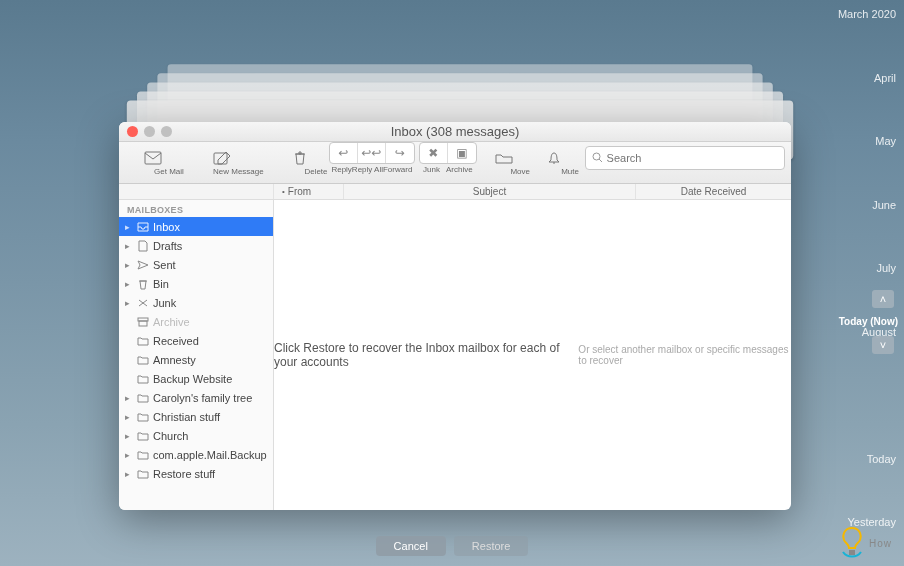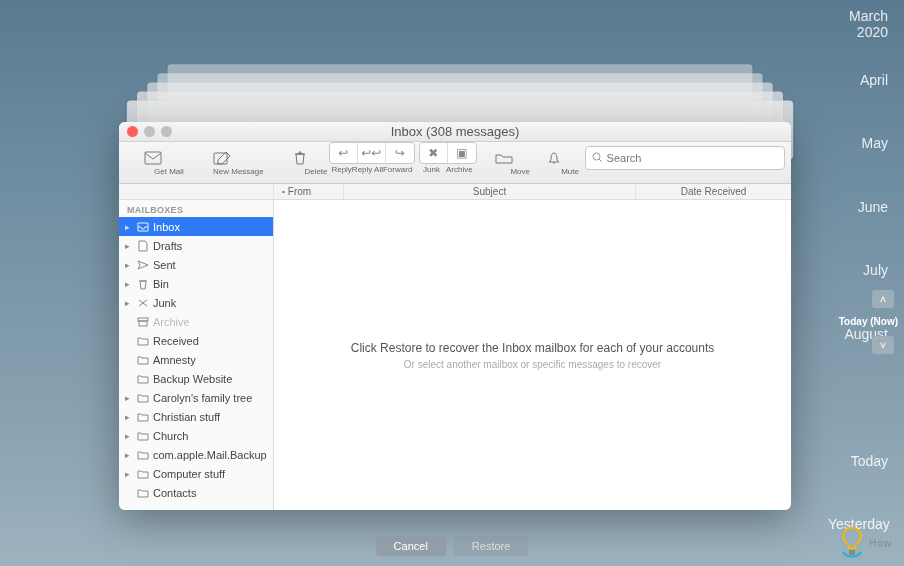--- a/index.html
+++ b/index.html
@@ -39,29 +39,29 @@
   .sb-item { display:flex; align-items:center; height:19px; padding:0 6px 0 6px; gap:3px; }
   .sb-item.selected { background:#2f7bf6; color:#fff; }
   .sb-item .disc { font-size:9px; color:#888; width:8px; display:inline-block; }
   .sb-item.selected .disc { color:#cfe0ff; }
   .sb-item .fic { width:14px; height:12px; display:flex; align-items:center; justify-content:center; color:#888; }
   .sb-item.selected .fic { color:#e8f0ff; }
   .sb-item.archive { color:#bbb; }
   .sb-item.nodisc .disc { visibility:hidden; }
 
   .content { flex:1; display:flex; flex-direction:column; position:relative; }
-  .msg-area { flex:1; display:flex; flex-direction:column; align-items:center; justify-content:center; gap:4px; }
+  .msg-area { flex:1; display:flex; flex-direction:row; align-items:center; justify-content:center; gap:4px; }
   .msg-area .big { font-size:12px; color:#555; }
   .msg-area .small { font-size:10px; color:#aaa; }
 
   .footer-btns { position:absolute; left:0; right:0; bottom:10px; display:flex; justify-content:center; gap:8px; }
   .footer-btns button { font-size:11px; padding:4px 18px; border-radius:4px; border:none; background:rgba(144,156,166,0.9); color:#fff; }
   .footer-btns button.restore { background:rgba(144,156,166,0.55); color:#ddd; }
 
-  .timeline { position:absolute; right:14px; top:8px; bottom:40px; width:62px; display:flex; flex-direction:column; justify-content:space-between; font-size:14px; color:rgba(255,255,255,0.85); }
+  .timeline { position:absolute; right:6px; top:8px; bottom:40px; width:62px; display:flex; flex-direction:column; justify-content:space-between; font-size:11px; color:rgba(255,255,255,0.85); }
   .timeline .tick { text-align:right; padding-right:2px; height:10px; }
   .nav-buttons { position:absolute; right:10px; top:290px; display:flex; flex-direction:column; gap:4px; }
   .nav-buttons .nb { width:22px; height:18px; background:rgba(160,175,185,0.95); border-radius:3px; display:flex; align-items:center; justify-content:center; color:#fff; font-size:11px; }
   .today-label { position:absolute; right:6px; top:316px; font-size:10px; font-weight:600; color:#fff; }
 
   .watermark { position:absolute; right:12px; bottom:6px; font-size:28px; font-weight:800; letter-spacing:1px; color:#18b3d6; display:flex; align-items:center; gap:4px; }
   .watermark .bulb { width:26px; height:34px; }
 
   svg { display:block; }
 </style>
@@ -306,30 +306,21 @@
           </span>
           <span>com.apple.Mail.Backup</span>
         </div>
         <div class="sb-item">
           <span class="disc">▸</span>
           <span class="fic">
             <svg width="12" height="10" viewBox="0 0 12 10">
               <path d="M1 2 L4 2 L5 3 L11 3 L11 9 L1 9 Z" fill="none" stroke="currentColor"></path>
             </svg>
           </span>
-          <span>Computer stuff</span>
-        </div>
-        <div class="sb-item nodisc">
-          <span class="disc"></span>
-          <span class="fic">
-            <svg width="12" height="10" viewBox="0 0 12 10">
-              <path d="M1 2 L4 2 L5 3 L11 3 L11 9 L1 9 Z" fill="none" stroke="currentColor"></path>
-            </svg>
-          </span>
-          <span>Contacts</span>
+          <span>Restore stuff</span>
         </div>
       </div>
     <div class="content">
       <div class="msg-area">
         <div class="big">Click Restore to recover the Inbox mailbox for each of your accounts</div>
         <div class="small">Or select another mailbox or specific messages to recover</div>
       </div>
     </div>
   </div>
 

